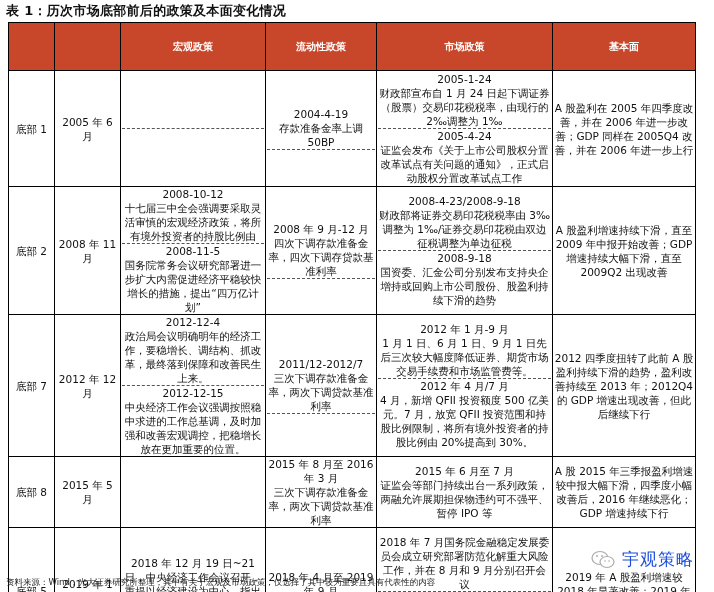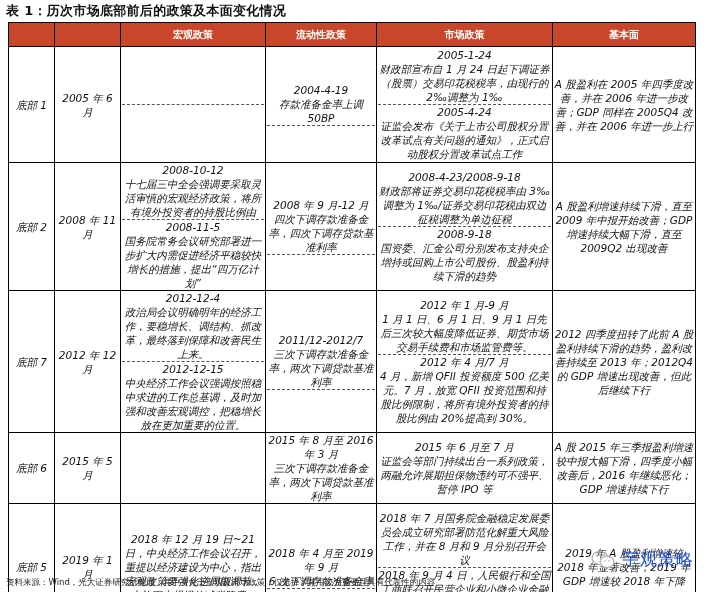--- a/index.html
+++ b/index.html
@@ -1,22 +1,22 @@
 <!DOCTYPE html>
 <html><head>
 <meta charset="utf-8">
 <style>
   html, body { margin: 0; padding: 0; background: #ffffff; }
   body { width: 714px; height: 592px; position: relative; overflow: hidden;
          font-family: "DejaVu Sans", "Liberation Sans", sans-serif; color: #111; }
   .title { position: absolute; left: 6px; top: 2px; font-size: 13px; font-weight: bold; letter-spacing: 0.3px; }
   table.main { position: absolute; left: 8px; top: 22px; width: 687px; border-collapse: collapse; table-layout: fixed; }
-  table.main th { background: #c8472b; color: #fff; font-size: 10px; font-weight: bold; height: 15px; padding: 4px;
+  table.main th { background: #c8472b; color: #fff; font-size: 10px; font-weight: bold; height: 15px; padding: 16px;
                   border: 1.2px solid #000; text-align: center; }
-  table.main td { border: 1.2px solid #000; font-size: 10.5px; line-height: 14px; text-align: center; vertical-align: middle; padding: 0 1px; font-style: italic; }
+  table.main td { border: 1.2px solid #000; font-size: 10.5px; line-height: 14px; text-align: center; vertical-align: middle; padding: 0 1px; }
   td.split { padding: 0; vertical-align: top; }
   .cell { display: flex; flex-direction: column; height: 100%; }
   .part { flex: 1; display: flex; flex-direction: column; justify-content: center; text-align: center; }
   .part + .part { border-top: 1px dashed #555; }
   .date { display: block; }
   .footer { position: absolute; left: 6px; top: 577px; font-size: 8.5px; color: #222; }
   .watermark { position: absolute; left: 590px; top: 548px; display: flex; align-items: center; gap: 6px; color: #1d4ed8; font-size: 17px; letter-spacing: 1px; }
   .wm-icon { width: 26px; height: 20px; position: relative; }
 </style>
 </head>
@@ -165,21 +165,21 @@
         <div class="part">
               <span class="date">2012 年 4 月/7 月</span>
               <span>4 月，新增 QFII 投资额度 500 亿美元。7 月，放宽 QFII 投资范围和持股比例限制，将所有境外投资者的持股比例由 20%提高到 30%。</span>
             </div>
       </div>
         </td>
       <td>2012 四季度扭转了此前 A 股盈利持续下滑的趋势，盈利改善持续至 2013 年；2012Q4 的 GDP 增速出现改善，但此后继续下行</td>
     </tr>
 
     <tr style="height:59px">
-      <td>底部 6</td>
+      <td>底部 8</td>
       <td>2015 年 5 月</td>
       <td></td>
       <td><span class="date">2015 年 8 月至 2016 年 3 月</span><span>三次下调存款准备金率，两次下调贷款基准利率</span></td>
       <td><span class="date">2015 年 6 月至 7 月</span><span>证监会等部门持续出台一系列政策，两融允许展期担保物违约可不强平、暂停 IPO 等</span></td>
       <td>A 股 2015 年三季报盈利增速较中报大幅下滑，四季度小幅改善后，2016 年继续恶化；GDP 增速持续下行</td>
     </tr>
 
     <tr style="height:127px">
       <td>底部 5</td>
       <td>2019 年 1 月</td>

